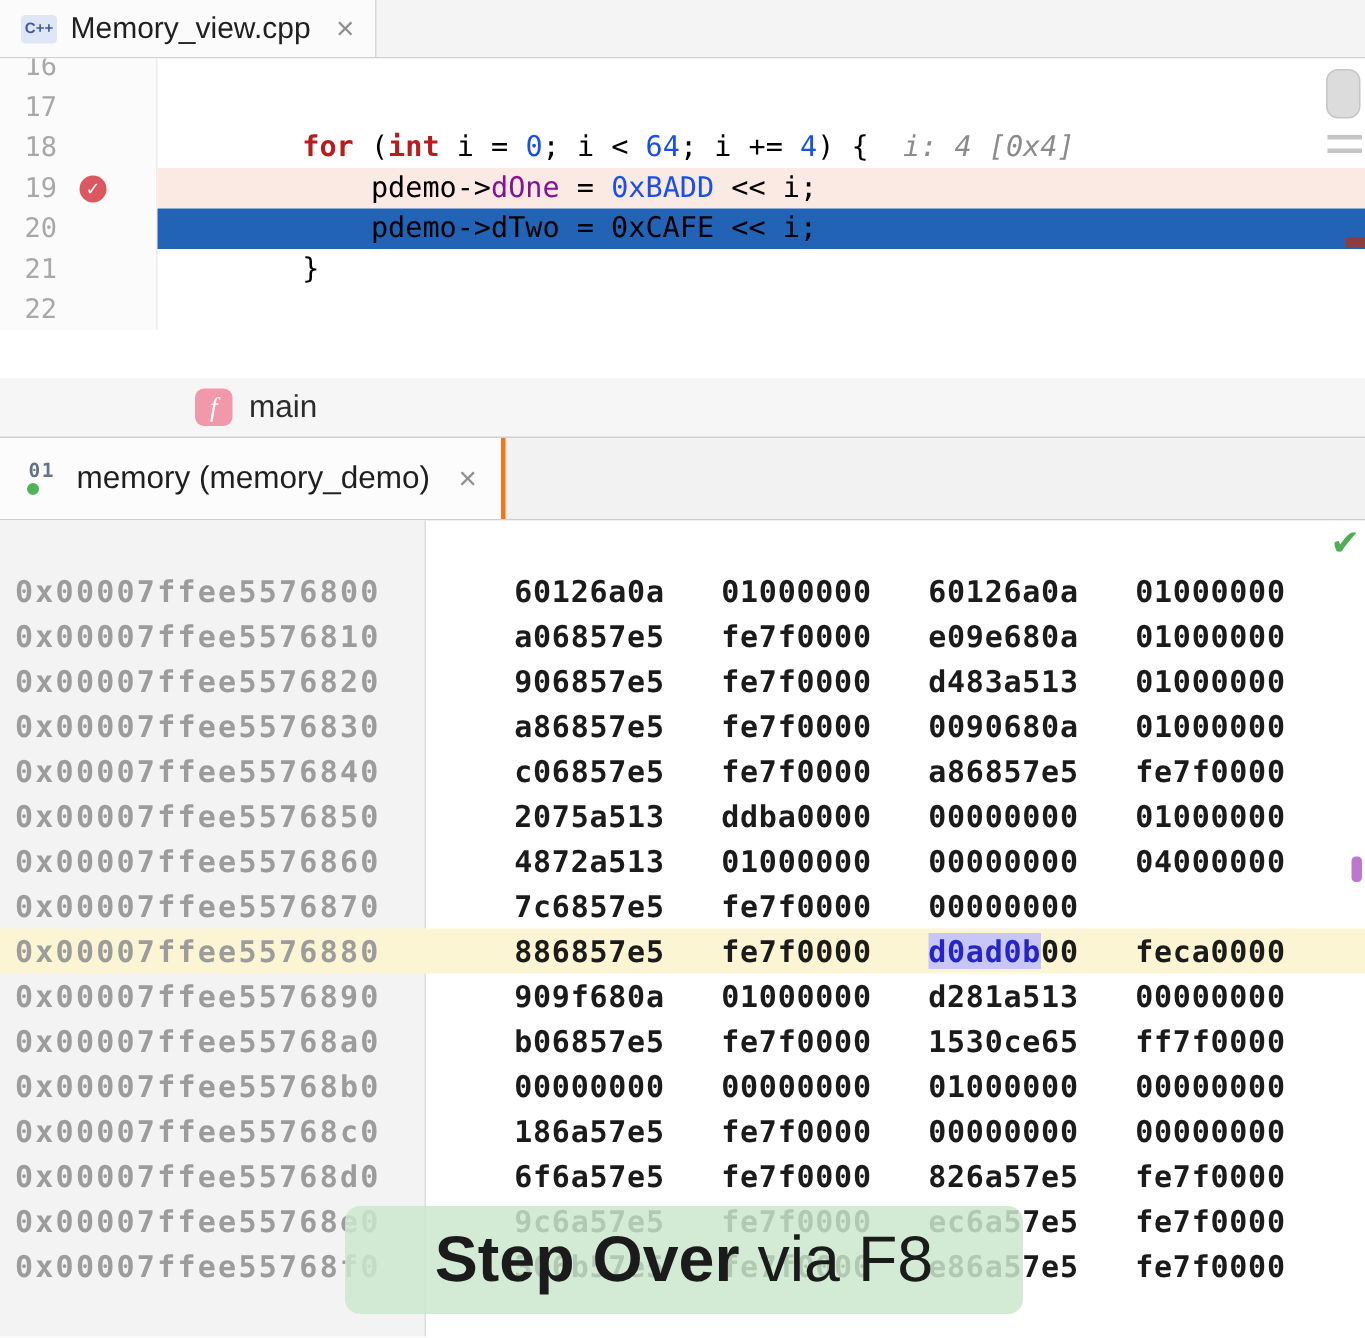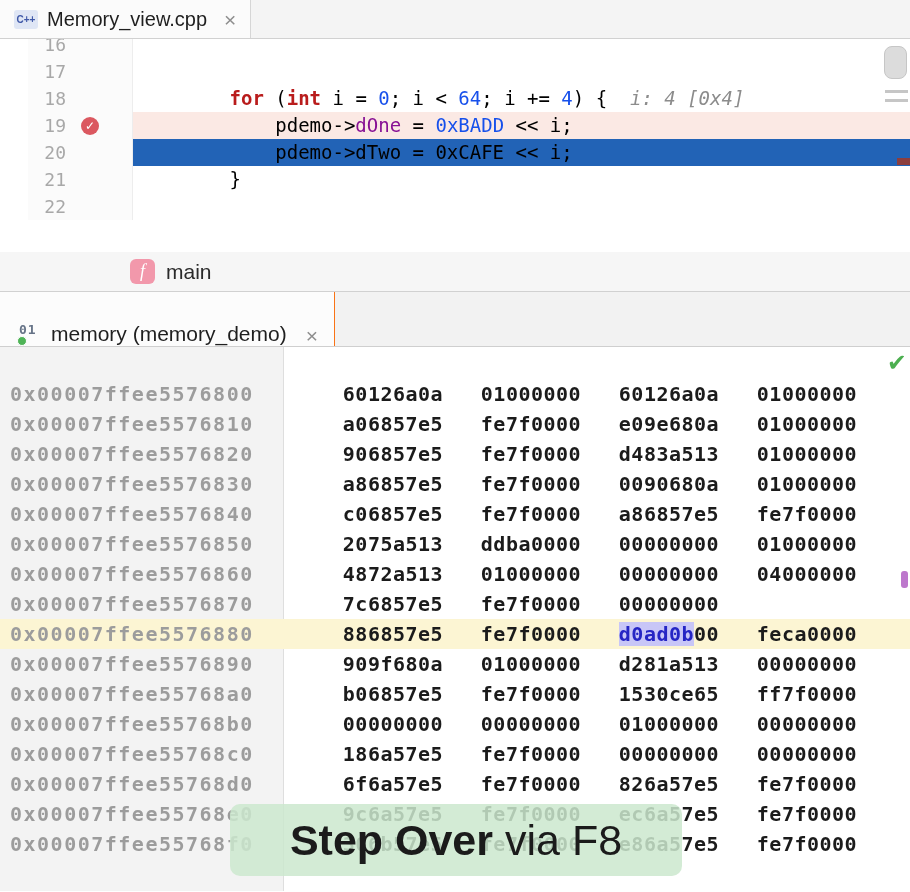--- a/index.html
+++ b/index.html
@@ -10,21 +10,21 @@
   .tabbar { height:39px; background:#f4f4f4; border-bottom:1px solid #d1d1d1; display:flex; align-items:stretch; }
   .tab { display:flex; align-items:center; gap:9px; padding:0 14px; background:#fbfbfb; border-right:1px solid #d6d6d6; font-size:20px; color:#1f1f1f; }
   .tab-close { color:#8e8e8e; font-size:21px; margin-left:8px; line-height:1; }
   .cpp-icon { width:24px; height:19px; border-radius:3px; background:#dfe6f5; color:#3f58a8; font-size:10px; font-weight:bold; display:flex; align-items:center; justify-content:center; }
 
   
   .editor { position:relative; height:213px; background:#ffffff; font-family:"DejaVu Sans Mono",monospace; font-size:19px; }
   .code-line { display:flex; height:27px; line-height:27px; white-space:pre; }
   .code-line.partial { height:19px; overflow:hidden; }
   .code-line.partial .gutter-cell, .code-line.partial .code-text { margin-top:-8px; }
-  .gutter-cell { flex:0 0 105px; display:flex; background:#fbfbfb; border-right:1px solid #ededed;margin-left:28px; }
+  .gutter-cell { flex:0 0 105px; display:flex; background:#fbfbfb; border-right:1px solid #ededed; }
   .ln { width:38px; text-align:right; color:#a8a8a8; font-size:18px; }
   .bp-slot { width:18px; height:18px; margin-left:15px; align-self:center; }
   .bp-slot.bp { border-radius:50%; background:#db5860; color:#fff; font-size:12px; line-height:18px; text-align:center; font-family:"Liberation Sans",sans-serif; }
   .code-text { flex:1; padding-left:5px; color:#000; }
   .hl-breakpoint .code-text { background:#fbe9e4; }
   .hl-execution .code-text { background:#2263b6; }
   .hl-execution .code-text span { color:#000000; }
   .tok-plain { color:#000; }
   .tok-keyword { color:#b91c1c; font-weight:bold; }
   .tok-number { color:#1750eb; }
@@ -35,21 +35,21 @@
   .scroll-line { position:absolute; right:2px; width:23px; height:3px; background:#c6c6c6; }
   .scroll-line.l1 { top:51px; } .scroll-line.l2 { top:60px; }
   .mark-exec { position:absolute; right:0; top:119px; width:13px; height:7px; background:#8c3e3e; }
 
   
   .frame-bar { height:40px; background:#f6f6f6; border-bottom:1px solid #d1d1d1; display:flex; align-items:center; gap:11px; padding-left:130px; font-size:21px; color:#2b2b2b; }
   .f-icon { width:25px; height:25px; border-radius:6px; background:#f298ab; color:#fff; font-style:italic; font-family:"Liberation Serif",serif; font-size:18px; display:flex; align-items:center; justify-content:center; }
 
   
   .tabbar-mem { height:55px; background:#f2f2f2; border-bottom:1px solid #cfcfcf; display:flex; align-items:stretch; }
-  .tab-mem { display:flex; align-items:flex-end; gap:11px; padding:0 16px; background:#fcfcfc; border-right:1px solid #f97316; font-size:21px; color:#1f1f1f; }
+  .tab-mem { display:flex; align-items:center; gap:11px; padding:0 16px; background:#fcfcfc; border-right:3px solid #f97316; font-size:21px; color:#1f1f1f; }
   .mem-icon { position:relative; width:24px; height:24px; }
   .mem-icon .digits { position:absolute; top:0; left:3px; font-family:"DejaVu Sans Mono",monospace; font-size:13px; font-weight:bold; color:#667387; letter-spacing:1px; }
   .mem-icon .dot { position:absolute; left:1px; bottom:0; width:10px; height:10px; border-radius:50%; background:#4fb457; border:1px solid #fff; }
 
   
   .memory { position:relative; height:544px; background:#fff; font-family:"DejaVu Sans Mono",monospace; }
   .addr-col-bg { position:absolute; left:0; top:0; width:284px; height:100%; background:#f3f3f3; border-right:1px solid #dedede; }
   .mem-check { position:absolute; top:-2px; right:5px; color:#4caf50; font-size:27px; }
   .mem-mark { position:absolute; right:2px; top:224px; width:7px; height:17px; border-radius:3px; background:#bd77cc; }
   .mem-rows { position:relative; padding-top:32px; }

